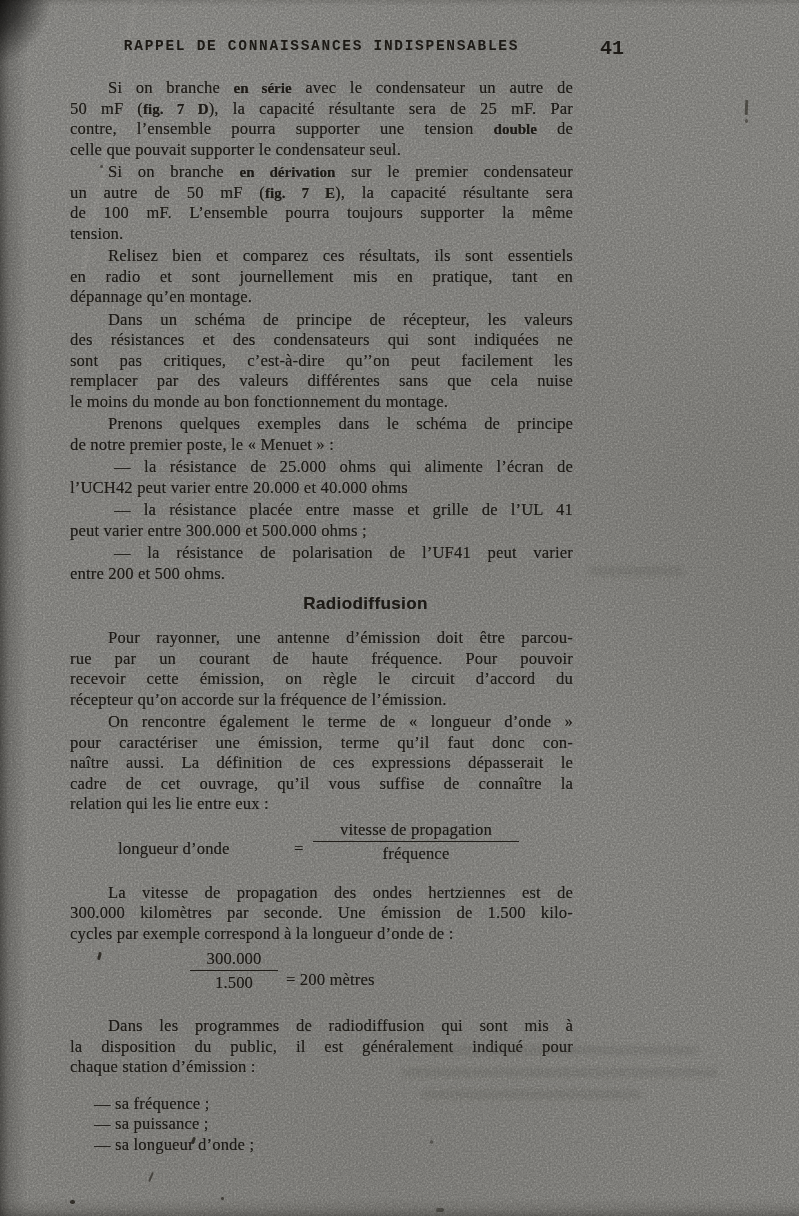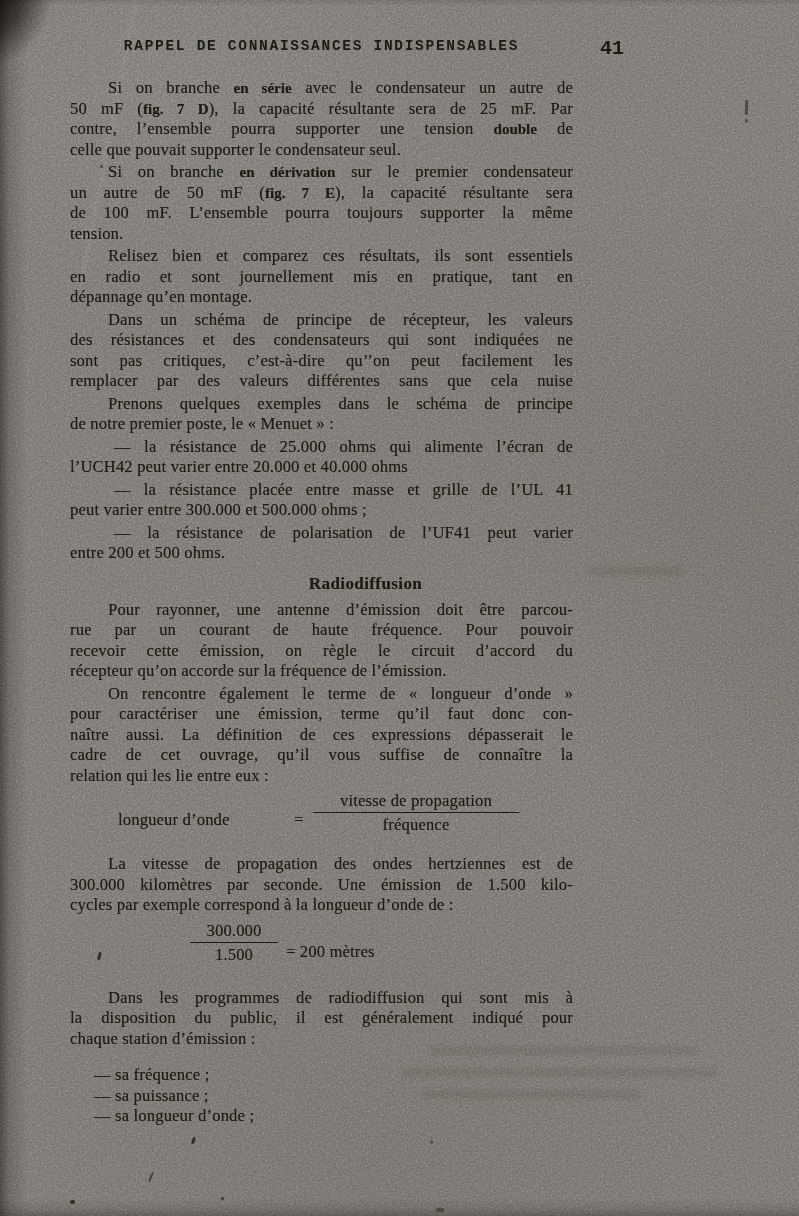--- a/index.html
+++ b/index.html
@@ -36,23 +36,23 @@
   .blk{margin-top:2px;}
   .blk-first{margin-top:78px;}
   .ln{height:20.5px;line-height:20.5px;overflow:hidden;text-align:justify;}
   .j{text-align-last:justify;}
   .end{text-align-last:left;font-family:Liberation Serif, serif;}
   .ind{text-indent:38px;}
   .ind-li{text-indent:44px;}
   .ind-lb{text-indent:24px;}
   .bs{font-family:Liberation Serif, serif;font-weight:700;font-size:15px;letter-spacing:0;}
 
-  .heading{margin:8px 0 4px;height:24px;line-height:24px;text-align:center;
+  .heading{margin:8px 0 12px;height:24px;line-height:24px;text-align:center;
     transform:translateX(44px);
-    font-family:Liberation Serif, serif;font-weight:700;font-size:17px;letter-spacing:0.4px;}
+    font-family:Liberation Sans, sans-serif;font-weight:700;font-size:17px;letter-spacing:0.4px;}
 
   
   .f1{position:relative;height:62px;margin-top:4px;}
   .f1-lhs{position:absolute;left:48px;top:20px;}
   .f1-eq{position:absolute;left:224px;top:20px;}
   .f1-frac{position:absolute;left:243px;top:0;width:206px;text-align:center;}
   .f2{position:relative;height:66px;margin-top:4px;font-family:Liberation Serif, serif;}
   .f2-frac{position:absolute;left:120px;top:0;width:88px;text-align:center;}
   .f2-rhs{position:absolute;left:216px;top:22px;white-space:nowrap;}
   .fnum,.fden{height:21px;line-height:21px;}
@@ -100,20 +100,21 @@
       <div class="ln j ind">Relisez bien et comparez ces résultats, ils sont essentiels</div>
       <div class="ln j">en radio et sont journellement mis en pratique, tant en</div>
       <div class="ln end">dépannage qu’en montage.</div>
     </div>
 
     <div class="blk">
       <div class="ln j ind">Dans un schéma de principe de récepteur, les valeurs</div>
       <div class="ln j">des résistances et des condensateurs qui sont indiquées ne</div>
       <div class="ln j">sont pas critiques, c’est-à-dire qu’’on peut facilement les</div>
       <div class="ln j">remplacer par des valeurs différentes sans que cela nuise</div>
+      <div class="ln end">le moins du monde au bon fonctionnement du montage.</div>
     </div>
 
     <div class="blk">
       <div class="ln j ind">Prenons quelques exemples dans le schéma de principe</div>
       <div class="ln end">de notre premier poste, le « Menuet » :</div>
     </div>
 
     <div class="blk">
       <div class="ln j ind-li">— la résistance de 25.000 ohms qui alimente l’écran de</div>
       <div class="ln end">l’UCH42 peut varier entre 20.000 et 40.000 ohms</div>

